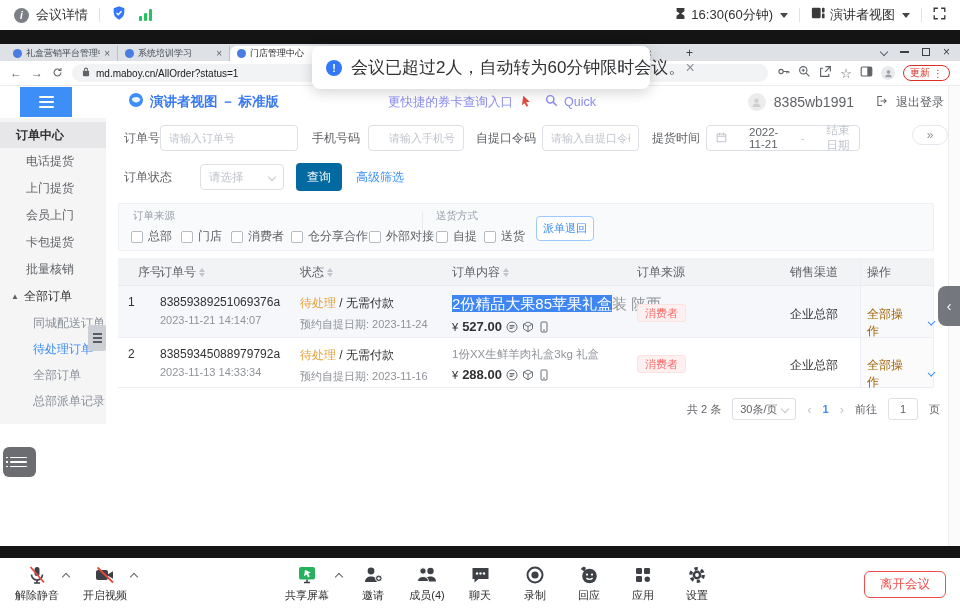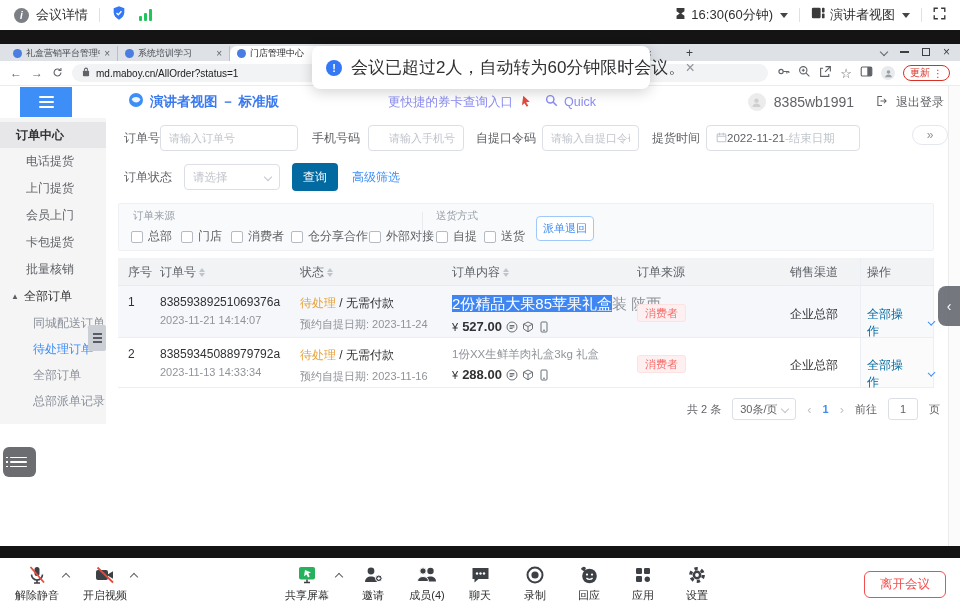--- a/index.html
+++ b/index.html
@@ -72,21 +72,21 @@
   .float-list i{display:block;width:17px;height:1.6px;background:#fff;border-radius:1px;position:relative}
   .float-list i::before{content:"";position:absolute;left:-4px;top:0;width:2px;height:1.6px;background:#fff}
 
   
   .main{position:absolute;top:32px;left:106px;width:842px;bottom:0;background:#fff}
   .f-label{font-size:12px;color:#606266;flex:none}
   .inp{height:26px;border:1px solid #dcdfe6;border-radius:4px;font-size:11px;color:#606266;padding:0 8px;outline:none;background:#fff}
   .inp::placeholder{color:#c0c4cc}
   .frow1{position:absolute;top:7px;left:18px;display:flex;align-items:center}
   .frow2{position:absolute;top:45px;left:18px;display:flex;align-items:center}
-  .datebox{height:26px;border:1px solid #dcdfe6;border-radius:4px;display:flex;align-items:center;gap:0;padding:0 9px;font-size:11.5px}
+  .datebox{height:26px;border:1px solid #dcdfe6;border-radius:4px;display:flex;align-items:center;gap:22px;padding:0 9px;font-size:11.5px}
   .sel{height:26px;border:1px solid #dcdfe6;border-radius:4px;display:flex;align-items:center;justify-content:space-between;padding:0 8px;font-size:11.5px;color:#c0c4cc;background:#fff}
   .btn-primary{width:46px;height:28px;background:#0369a1;color:#fff;font-size:12px;border:none;border-radius:4px}
   .link-blue{font-size:12px;color:#3e8ef7}
   .collapse-pill{position:absolute;left:806px;top:7px;width:36px;height:20px;border:1px solid #e4e7ed;border-radius:10px;background:#fff;color:#909399;font-size:12px;display:flex;align-items:center;justify-content:center}
 
   .filter-panel{position:absolute;top:85px;left:12px;width:816px;height:48px;background:#f9fafb;border:1px solid #eef0f3;border-radius:2px}
   .fp-label{position:absolute;top:5px;font-size:10.5px;color:#9aa0ab}
   .fp-opt{position:absolute;top:24px;display:flex;align-items:center;gap:5px;font-size:12px;color:#606266}
   .cb{width:12px;height:12px;border:1px solid #b6bac2;border-radius:2px;background:#fff;flex:none}
   .fp-div{position:absolute;left:303px;top:8px;bottom:8px;width:1px;background:#e8eaee}
@@ -108,21 +108,21 @@
   .l2{font-size:11px;color:#909399;white-space:nowrap}
   .st-orange{color:#e6a23c}
   .hl{background:#3f86f2;color:#fff}
   .hl:empty{display:none}
   .dim{color:#909399}
   .price-row{display:flex;align-items:center;gap:4px;color:#303133}
   .cur{font-size:11px}
   .num{font-size:13px;font-weight:bold}
   .mini-ic{color:#6a7076;display:inline-flex}
   .badge{display:inline-block;padding:2.5px 7px;font-size:11px;color:#f56c6c;background:#fef0f0;border:1px solid #fde2e2;border-radius:3px;line-height:1}
-  .action{font-size:12px;color:#0369a1;display:flex;align-items:center;gap:20px}
+  .action{font-size:12px;color:#a16207;display:flex;align-items:center;gap:20px}
   .chev-b{width:6px;height:6px;border-right:1.2px solid #3e8ef7;border-bottom:1.2px solid #3e8ef7;transform:rotate(45deg);margin-top:-2px}
 
   .pagination{position:absolute;right:8px;top:280px;display:flex;align-items:center;gap:11px;font-size:11px;color:#606266}
   .pg-sel{width:64px;height:22px;border:1px solid #dcdfe6;border-radius:3px;display:flex;align-items:center;justify-content:space-between;padding:0 7px;color:#606266}
   .pg-arrow{color:#c0c4cc;font-size:13px}
   .pg-cur{color:#3e8ef7;font-weight:bold}
   .pg-input{width:30px;height:22px;border:1px solid #dcdfe6;border-radius:3px;text-align:center;font-size:11px;color:#606266}
 
   .side-handle{position:absolute;right:0;top:200px;width:22px;height:40px;background:rgba(97,101,108,.88);border-radius:8px 0 0 8px;color:#fff;display:flex;align-items:center;justify-content:center;font-size:14px;z-index:5}
   .pg-scroll{position:absolute;right:0;top:0;width:12px;height:100%;background:#fbfbfb;border-left:1px solid #ececec;z-index:2}
@@ -355,21 +355,21 @@
                     <path d="M4.5 1v3M9.5 1v3M1.5 5.5h11"></path>
                   </svg></span>
               <span style="color:#606266">2022-11-21</span>
               <span style="color:#c0c4cc">-</span>
               <span style="color:#c0c4cc">结束日期</span>
             </div>
           </div>
 
           <div class="frow2">
             <span class="f-label" style="width:57px">订单状态</span>
-            <div class="sel" style="width:96px;margin-left:3px">
+            <div class="sel" style="width:84px;margin-left:19px">
               <span>请选择</span>
               <span class="chev" style="border-color:#c0c4cc"></span>
             </div>
             <button class="btn-primary" style="margin-left:12px">查询</button>
             <span class="link-blue" style="margin-left:14px">高级筛选</span>
           </div>
 
           <div class="collapse-pill">»</div>
 
           <div class="filter-panel">
@@ -403,21 +403,21 @@
             <div class="fp-opt" style="left:365px">
                 <span class="cb"></span>
                 <span>送货</span>
               </div>
             <button class="btn-outline">派单退回</button>
           </div>
 
           <div class="table">
             <div class="thead">
               <div class="op-band" style="background:transparent"></div>
-              <div class="th" style="left:10px">序号</div>
+              <div class="th" style="left:20px">序号</div>
               <div class="th" style="left:42px">
                   <span>订单号</span>
                   <span class="sort">
                     <i class="up"></i>
                     <i class="dn"></i>
                   </span>
                 </div>
               <div class="th" style="left:182px">
                   <span>状态</span>
                   <span class="sort">

